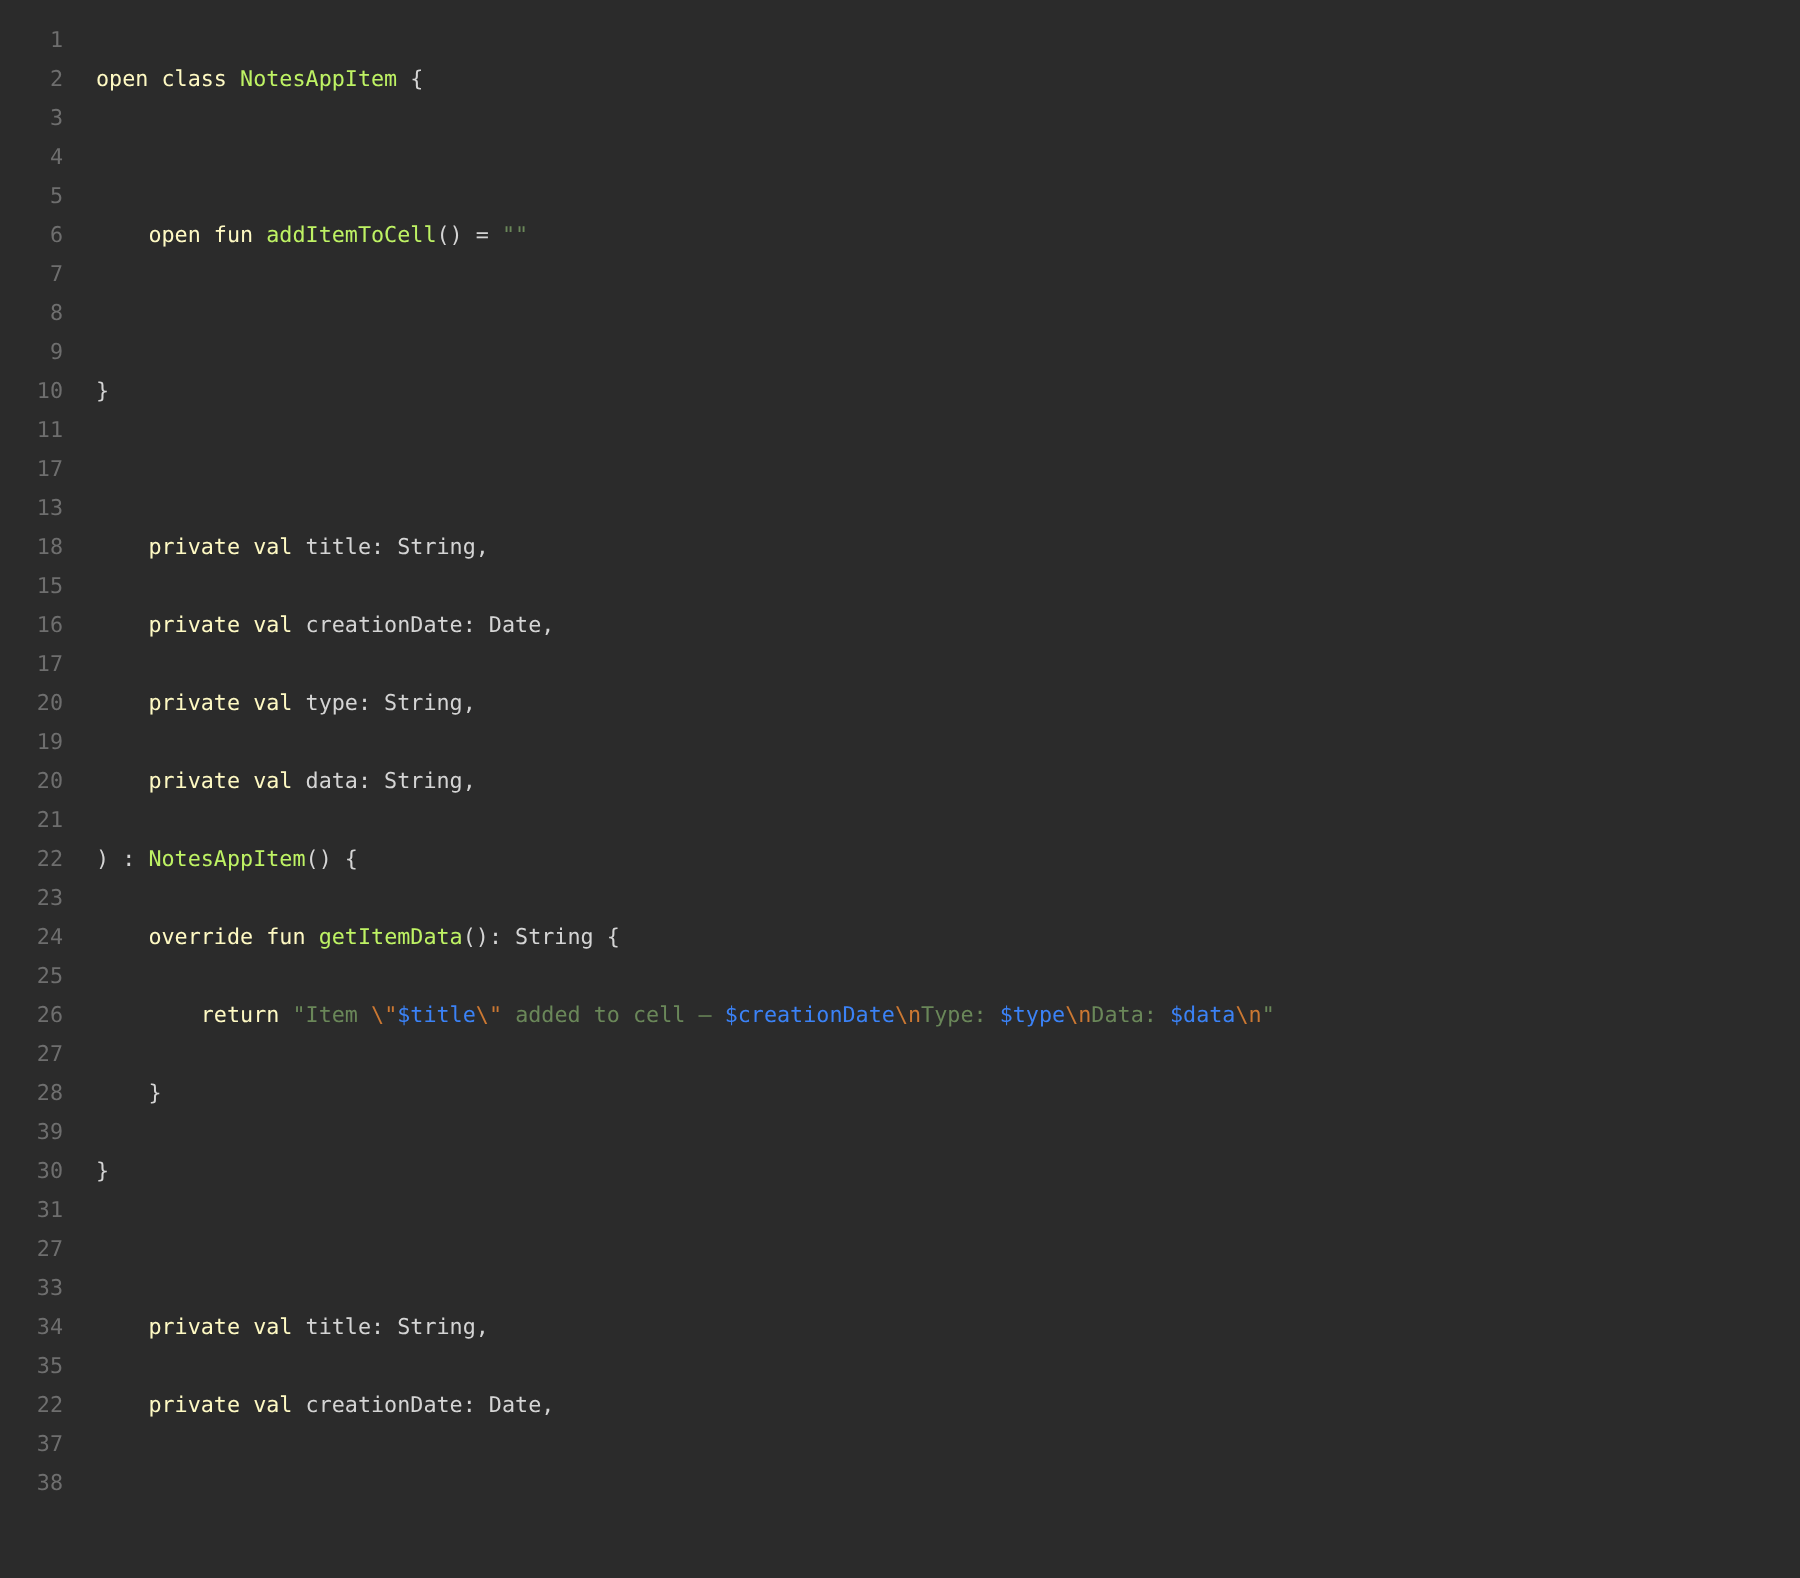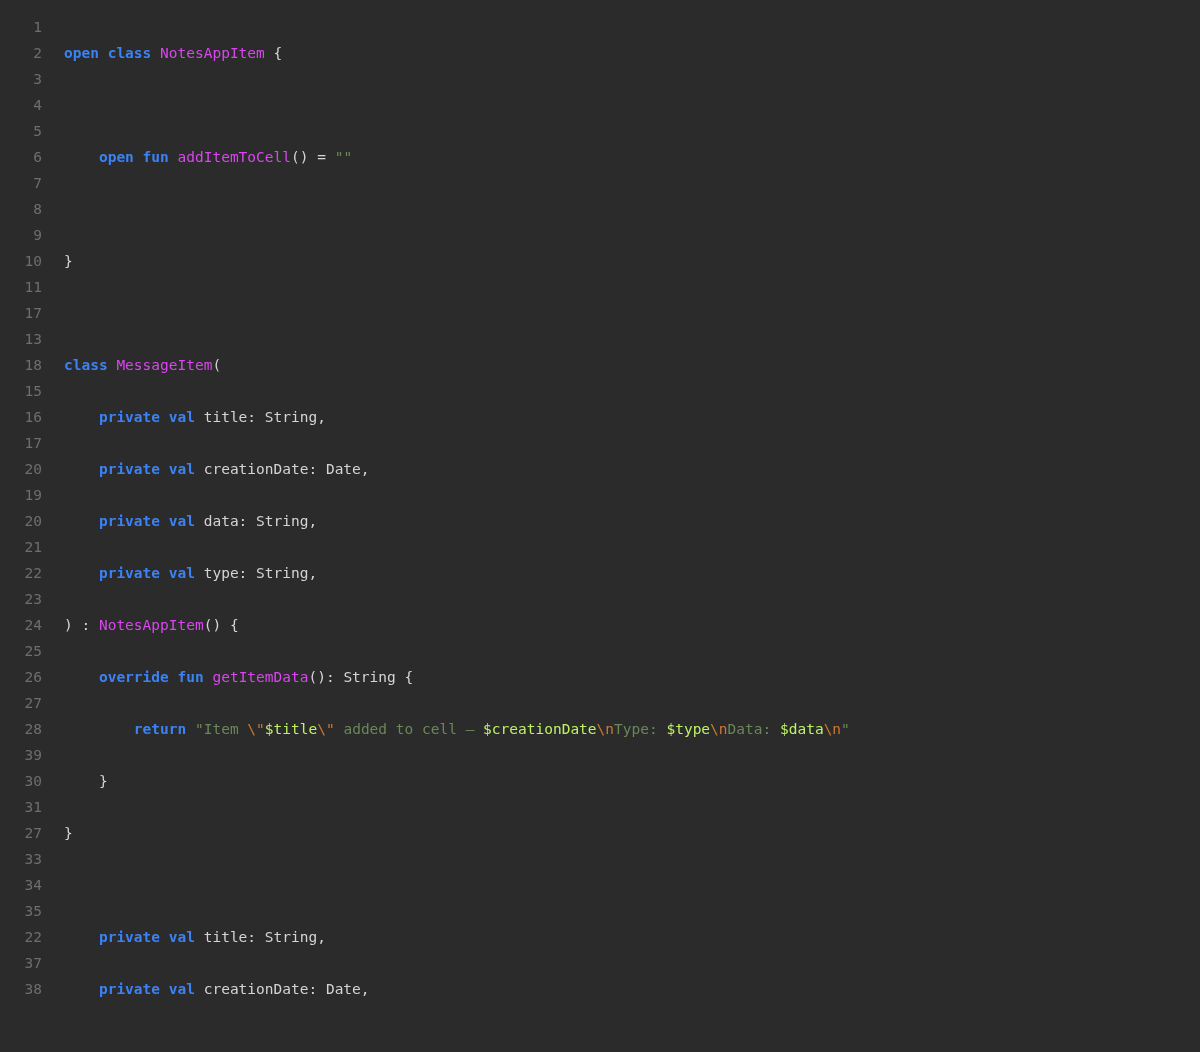--- a/index.html
+++ b/index.html
@@ -22,24 +22,24 @@
       user-select: none;
       flex-shrink: 0;
       padding-right: 6px;
     }
     .gutter div { height: 26px; }
     .code {
       padding-left: 16px;
       white-space: pre;
     }
     .code .line { height: 26px; }
-    .kw { color: #3b82f6; font-weight: bold; }
-    .fn { color: #d946ef; }
+    .kw { color: #fef9c3; }
+    .fn { color: #bef264; }
     .str { color: #6a8759; }
-    .varref { color: #bef264; }
+    .varref { color: #3b82f6; }
     .esc { color: #cc7832; }
     .white { color: #d4d4d4; }
   </style>
 </head>
 <body>
 
 <div class="editor">
   <div class="gutter">
     <div>1</div>
     <div>2</div>
@@ -80,25 +80,24 @@
     <div>37</div>
     <div>38</div>
   </div>
   <div class="code">
 <div class="line"><span class="kw">open</span><span> </span><span class="kw">class</span><span> </span><span class="fn">NotesAppItem</span><span class="white"> {</span></div>
 <div class="line"><span></span></div>
 <div class="line"><span>    </span><span class="kw">open</span><span> </span><span class="kw">fun</span><span> </span><span class="fn">addItemToCell</span><span class="white">() = </span><span class="str">""</span></div>
 <div class="line"><span></span></div>
 <div class="line"><span class="white">}</span></div>
 <div class="line"><span></span></div>
-<div class="line"><span class="kw">class</span><span> </span><span class="fn">MessageItem</span><span class="white">(</span></div>
 <div class="line"><span>    </span><span class="kw">private</span><span> </span><span class="kw">val</span><span class="white"> title: String,</span></div>
 <div class="line"><span>    </span><span class="kw">private</span><span> </span><span class="kw">val</span><span class="white"> creationDate: Date,</span></div>
+<div class="line"><span>    </span><span class="kw">private</span><span> </span><span class="kw">val</span><span class="white"> type: String,</span></div>
 <div class="line"><span>    </span><span class="kw">private</span><span> </span><span class="kw">val</span><span class="white"> data: String,</span></div>
-<div class="line"><span>    </span><span class="kw">private</span><span> </span><span class="kw">val</span><span class="white"> type: String,</span></div>
 <div class="line"><span class="white">) : </span><span class="fn">NotesAppItem</span><span class="white">() {</span></div>
 <div class="line"><span>    </span><span class="kw">override</span><span> </span><span class="kw">fun</span><span> </span><span class="fn">getItemData</span><span class="white">(): String {</span></div>
 <div class="line"><span>        </span><span class="kw">return</span><span> </span><span class="str">"Item </span><span class="esc">\"</span><span class="varref">$title</span><span class="esc">\"</span><span class="str"> added to cell — </span><span class="varref">$creationDate</span><span class="esc">\n</span><span class="str">Type: </span><span class="varref">$type</span><span class="esc">\n</span><span class="str">Data: </span><span class="varref">$data</span><span class="esc">\n</span><span class="str">"</span></div>
 <div class="line"><span class="white">    }</span></div>
 <div class="line"><span class="white">}</span></div>
 <div class="line"><span></span></div>
 <div class="line"><span>    </span><span class="kw">private</span><span> </span><span class="kw">val</span><span class="white"> title: String,</span></div>
 <div class="line"><span>    </span><span class="kw">private</span><span> </span><span class="kw">val</span><span class="white"> creationDate: Date,</span></div>
 
 

